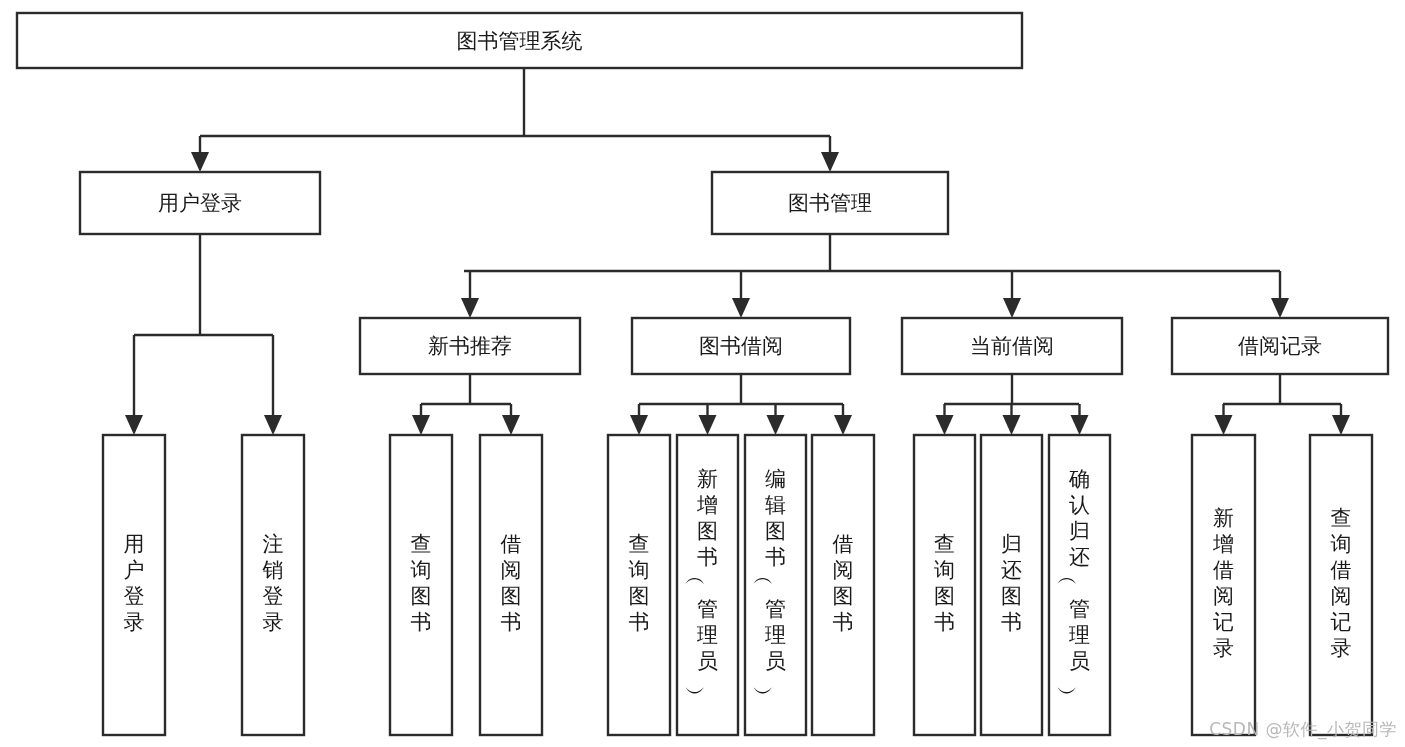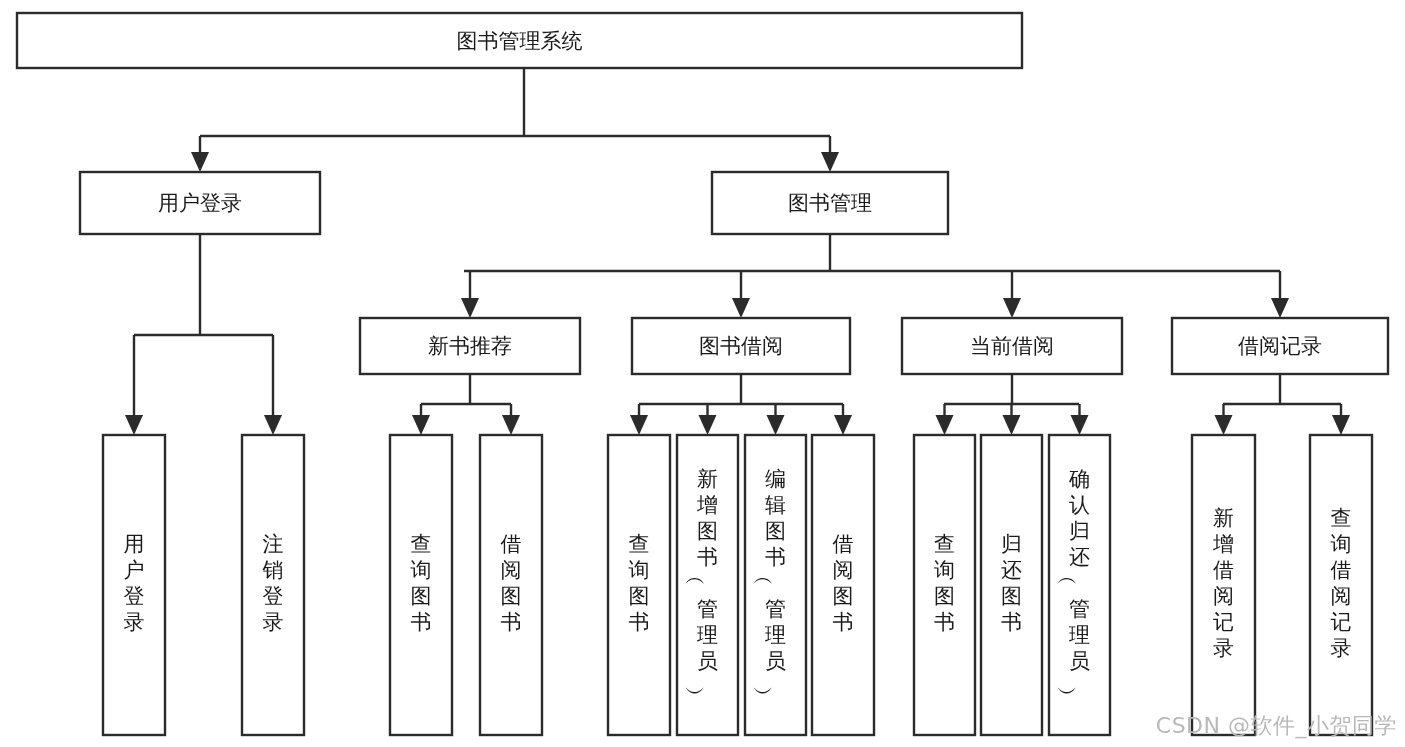--- a/index.html
+++ b/index.html
@@ -47,21 +47,21 @@
     font-family: "DejaVu Sans", "Liberation Sans", sans-serif;
     font-size: 21px;
     fill: #1a1a1a;
     text-anchor: middle;
   }
   .watermark-text {
     position: absolute;
     right: 8px;
     bottom: 6px;
     font-family: "DejaVu Sans", "Liberation Sans", sans-serif;
-    font-size: 22px;
+    font-size: 17px;
     color: #b8b8b8;
     letter-spacing: 0.5px;
     white-space: nowrap;
     user-select: none;
   }
 </style>
 </head>
 <body>
 
 <svg id="diagram-root" viewBox="0 0 1405 747" width="1405" height="747" xmlns="http://www.w3.org/2000/svg">

